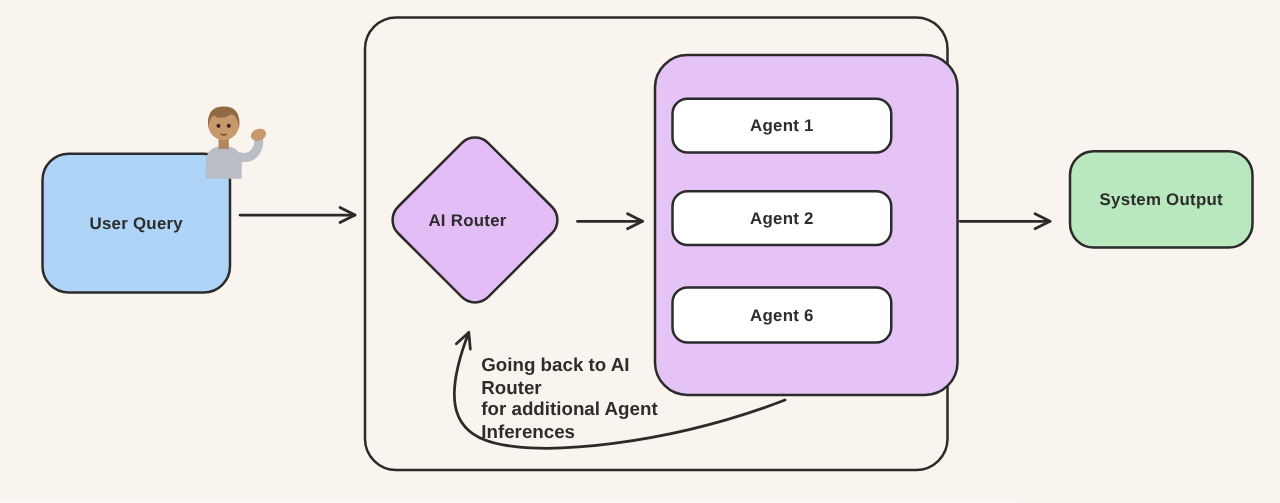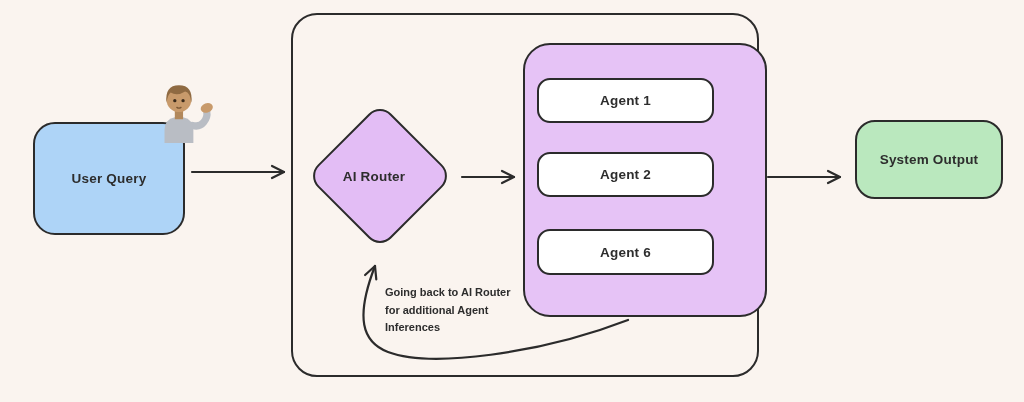--- a/index.html
+++ b/index.html
@@ -94,21 +94,21 @@
   #arrowhead path {
     fill: none;
     stroke: var(--stroke);
     stroke-width: 2.2px;
     stroke-linecap: round;
     stroke-linejoin: round;
   }
   .feedback-note {
     position: absolute;
     left: 385px; top: 284px; width: 160px;
-    font-size: 11px;
+    font-size: 15px;
     line-height: 17.5px;
     font-weight: 600;
     white-space: pre-line;
     z-index: 3;
   }
   .person-emoji {
     position: absolute;
     left: 148px; top: 80px; width: 66px; height: 64px;
     z-index: 5;
   }

